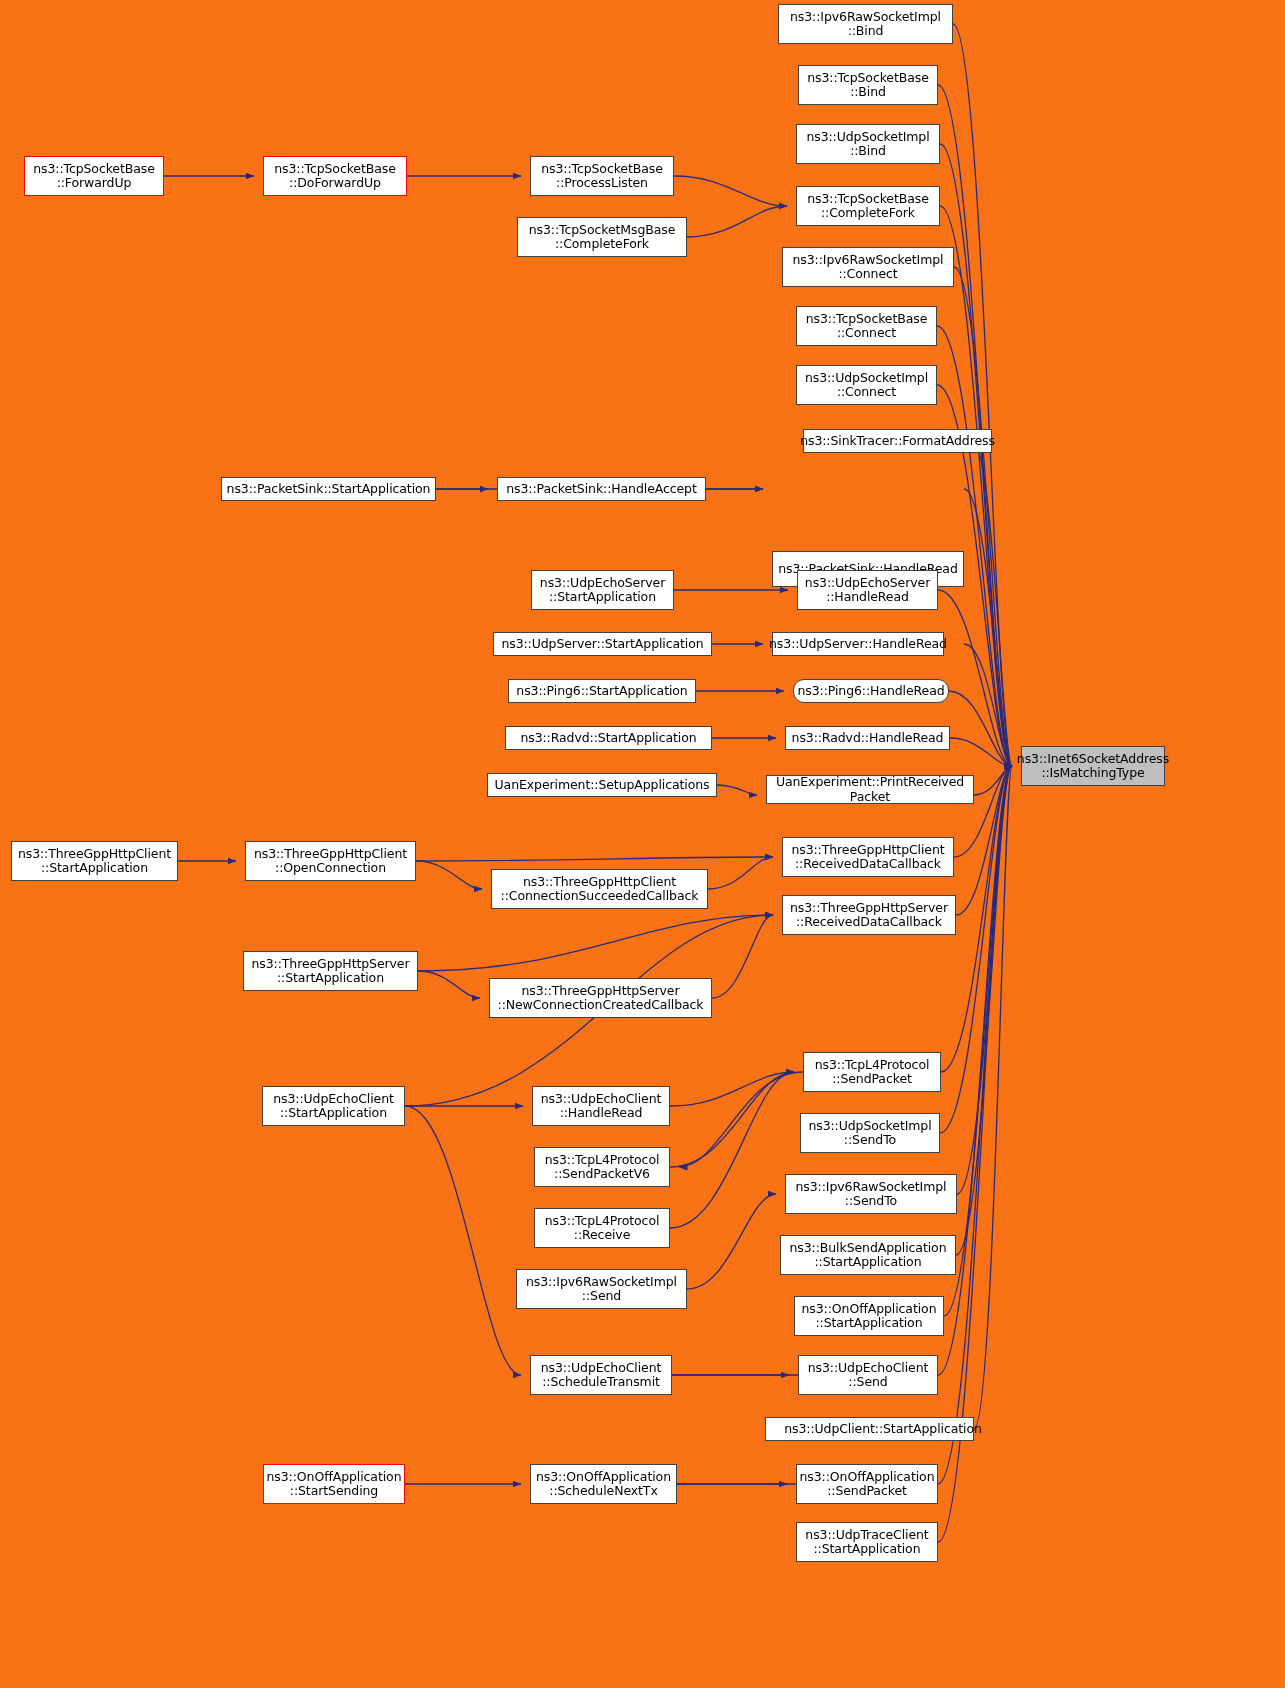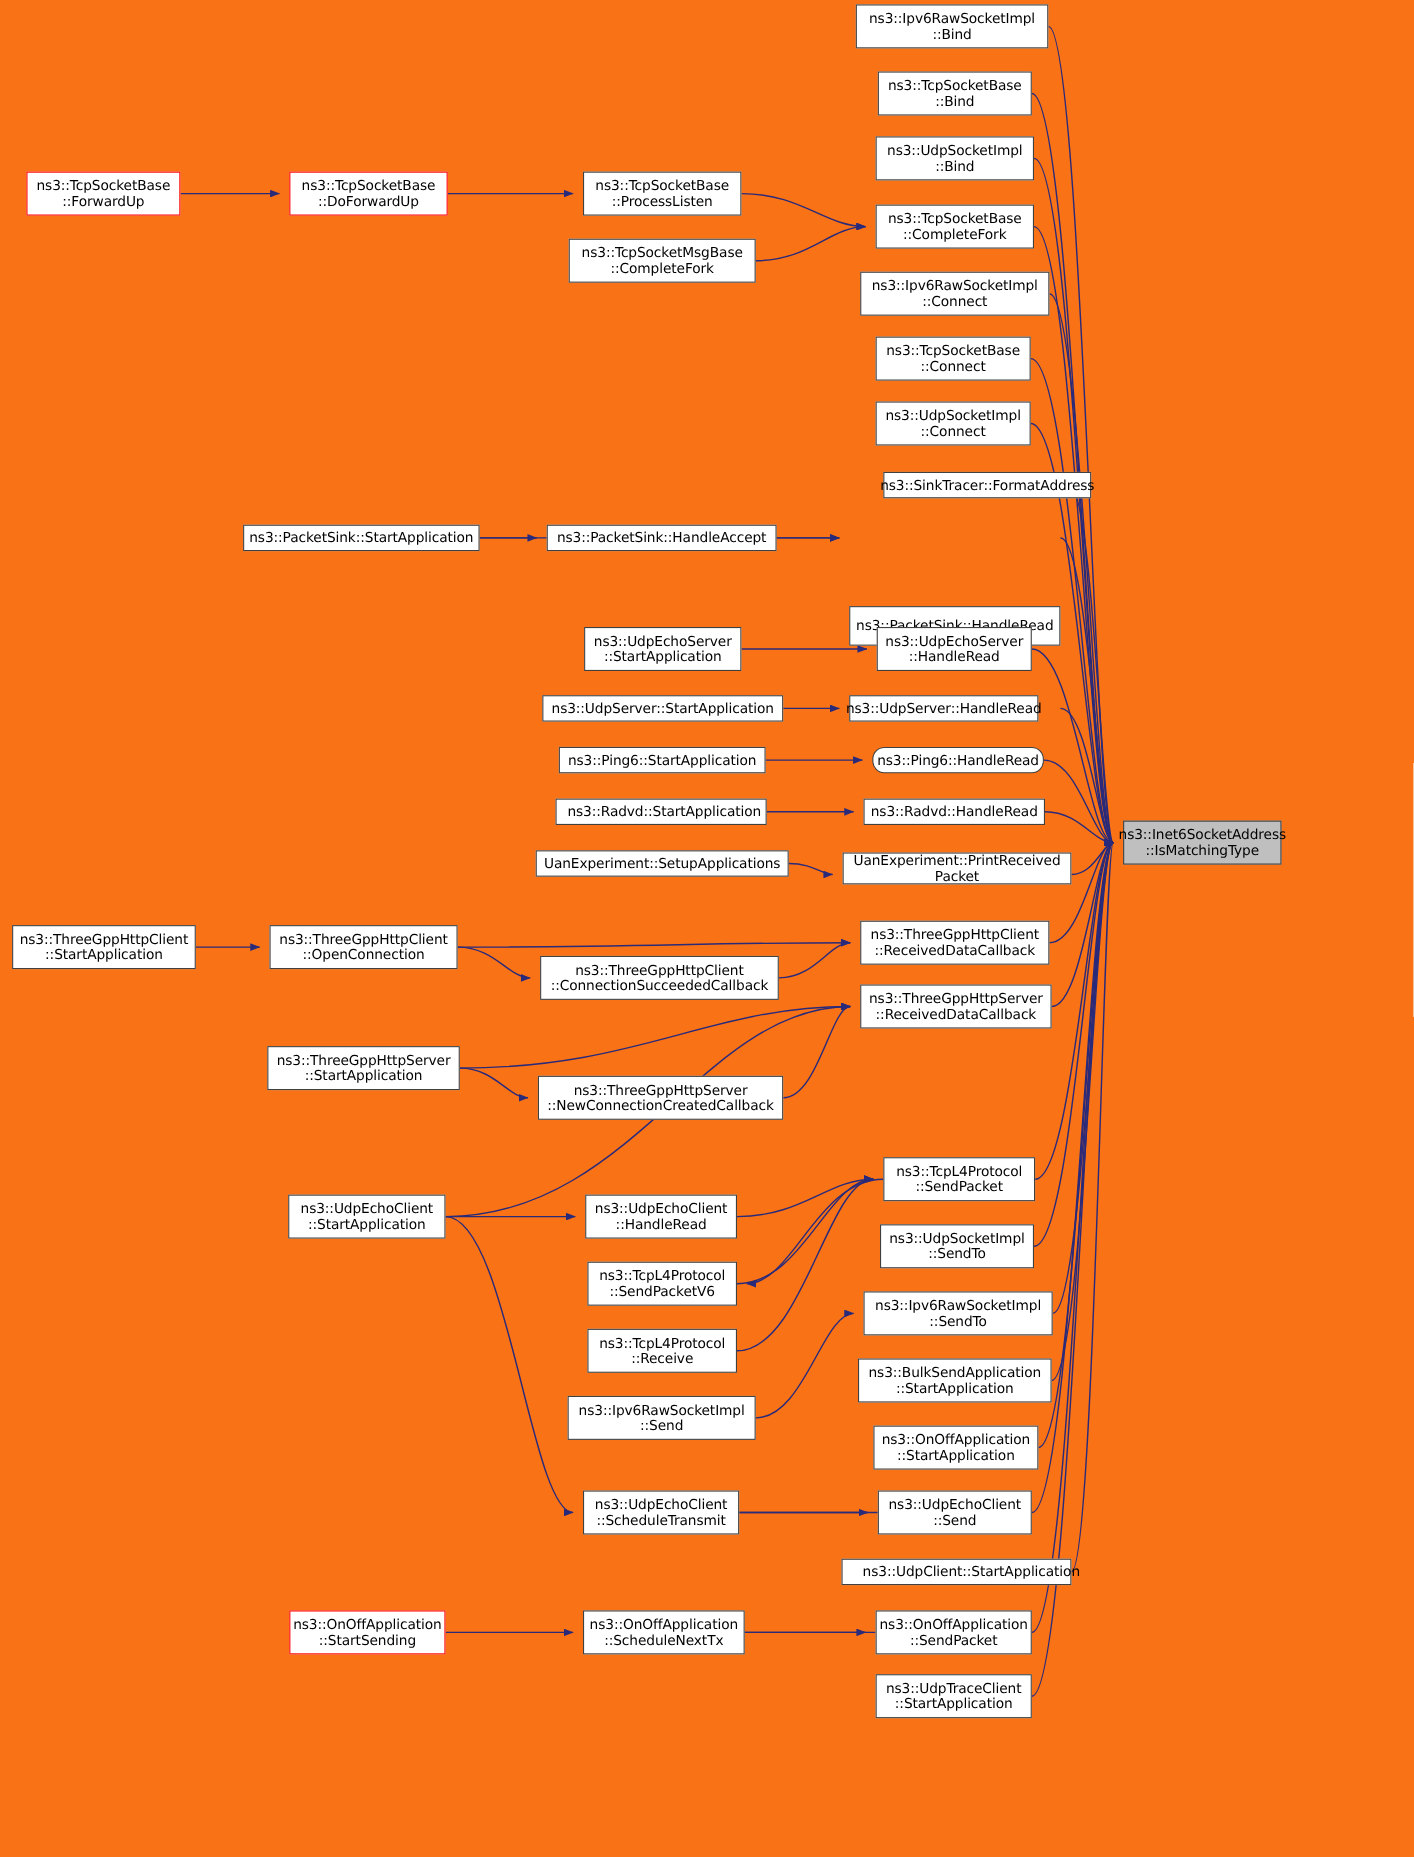--- a/index.html
+++ b/index.html
@@ -153,21 +153,21 @@
       </div>
       <div class="node" style="left: 772px; top: 632px; width: 172px; height: 24px;">
         <span>ns3::UdpServer::HandleRead</span>
       </div>
       <div class="node" style="left: 508px; top: 679px; width: 188px; height: 24px;">
         <span>ns3::Ping6::StartApplication</span>
       </div>
       <div class="node" style="left: 793px; top: 679px; width: 156px; height: 24px; border-radius: 11px;">
         <span>ns3::Ping6::HandleRead</span>
       </div>
-      <div class="node" style="left: 505px; top: 726px; width: 192px; height: 24px; justify-content: flex-end;">
+      <div class="node" style="left: 505px; top: 726px; width: 207px; height: 24px;">
         <span>ns3::Radvd::StartApplication</span>
       </div>
       <div class="node" style="left: 785px; top: 726px; width: 165px; height: 24px;">
         <span>ns3::Radvd::HandleRead</span>
       </div>
       <div class="node" style="left: 487px; top: 773px; width: 230px; height: 24px;">
         <span>UanExperiment::SetupApplications</span>
       </div>
       <div class="node" style="left: 766px; top: 775px; width: 208px; height: 29px;">
         <span>UanExperiment::PrintReceived

